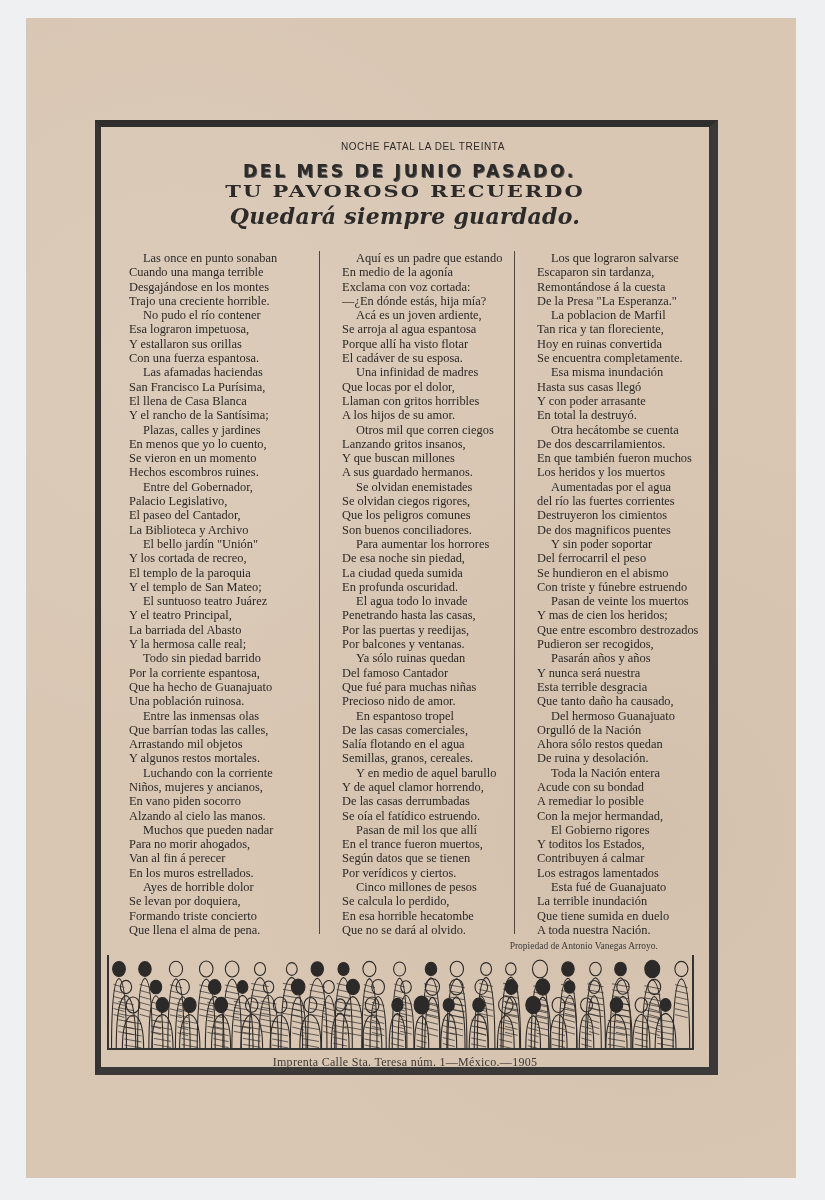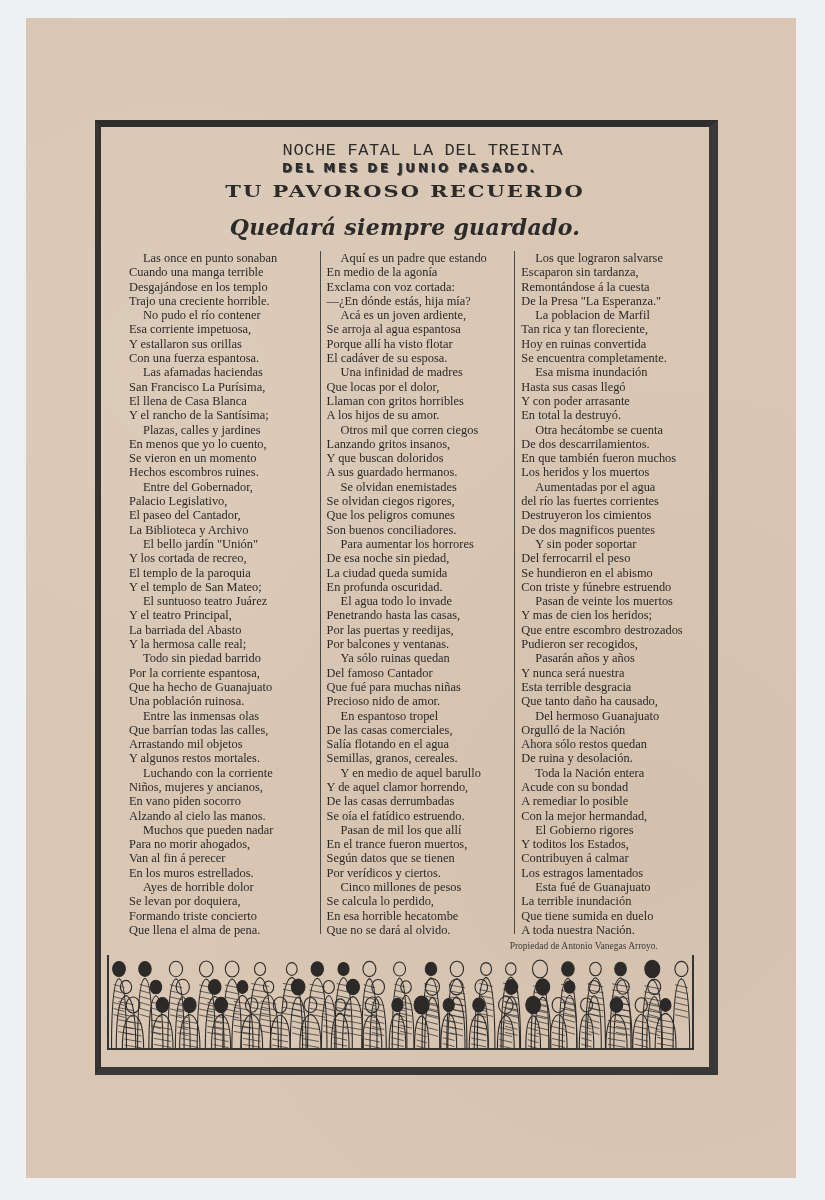--- a/index.html
+++ b/index.html
@@ -17,44 +17,44 @@
     .frame {
       position: absolute; left: 95px; top: 120px; width: 623px; height: 955px;
       box-sizing: border-box;
       border-top: 7px solid #2f2e2d;
       border-left: 6px solid #353433;
       border-right: 9px solid #3a3938;
       border-bottom: 8px solid #3a3938;
     }
     .heading { position: absolute; left: 0; right: 0; text-align: center; color: #2c2b2a; }
     .h1 {
-      top: 14px; font-family: Liberation Mono, monospace; font-size: 17px; letter-spacing: 0.6px; margin-left: 36px;
+      top: 14px; font-family: Liberation Sans, sans-serif; font-size: 10px; letter-spacing: 0.6px; margin-left: 36px;
     }
     .h2 {
-      top: 34px; font-family: "DejaVu Sans", sans-serif; font-weight: bold; font-size: 12px;
+      top: 34px; font-family: "DejaVu Sans", sans-serif; font-weight: bold; font-size: 17px;
       letter-spacing: 2.8px; text-shadow: 1px 1px 0 #555; padding-left: 9px;
     }
     .h3 {
       top: 54px; font-family: "DejaVu Serif", serif; font-weight: bold; font-size: 21px;
       letter-spacing: 2px; transform: scaleY(0.78); transform-origin: top center;
     }
     .h4 {
       top: 76px; font-family: "DejaVu Serif", serif; font-weight: bold; font-style: italic;
-      font-size: 22px; letter-spacing: 0.3px; margin-top: 11px;
+      font-size: 22px; letter-spacing: 0.3px;
     }
     .columns {
       position: absolute; top: 124px; left: 24px; right: 0; height: 683px;
       display: flex;
     }
     .col {
       width: 203px; box-sizing: border-box; padding-left: 4px;
       font-family: "Liberation Serif", serif; font-size: 12.4px; color: #2a2928;
       line-height: 14.3px;
     }
-    .col + .col { border-left: 1.5px solid #4a4846; padding-left: 6px; }
+    .col + .col { border-left: 1.5px solid #4a4846; padding-left: 22px; }
     .line { white-space: nowrap; }
     .line.indent { padding-left: 14px; }
     .credit {
       position: absolute; top: 814px; right: 51px;
       font-family: "Liberation Serif", serif; font-size: 9.5px; color: #3a3938;
     }
     .illustration {
       position: absolute; left: 6px; top: 828px; width: 587px; height: 95px;
       border-left: 2px solid #333; border-right: 2px solid #333; border-bottom: 2px solid #333;
       box-sizing: border-box; overflow: hidden;
@@ -72,24 +72,24 @@
 <div class="frame">
   <div class="heading h1">NOCHE FATAL LA DEL TREINTA</div>
   <div class="heading h2">DEL MES DE JUNIO PASADO.</div>
   <div class="heading h3">TU PAVOROSO RECUERDO</div>
   <div class="heading h4">Quedará siempre guardado.</div>
 
   <div class="columns">
     <div class="col">
         <div class="line indent">Las once en punto sonaban</div>
         <div class="line">Cuando una manga terrible</div>
-        <div class="line">Desgajándose en los templo</div>
+        <div class="line">Desgajándose en los montes</div>
         <div class="line">Trajo una creciente horrible.</div>
         <div class="line indent">No pudo el río contener</div>
-        <div class="line">Esa corriente impetuosa,</div>
+        <div class="line">Esa lograron impetuosa,</div>
         <div class="line">Y estallaron sus orillas</div>
         <div class="line">Con una fuerza espantosa.</div>
         <div class="line indent">Las afamadas haciendas</div>
         <div class="line">San Francisco La Purísima,</div>
         <div class="line">El llena de Casa Blanca</div>
         <div class="line">Y el rancho de la Santísima;</div>
         <div class="line indent">Plazas, calles y jardines</div>
         <div class="line">En menos que yo lo cuento,</div>
         <div class="line">Se vieron en un momento</div>
         <div class="line">Hechos escombros ruines.</div>
@@ -134,21 +134,21 @@
         <div class="line indent">Acá es un joven ardiente,</div>
         <div class="line">Se arroja al agua espantosa</div>
         <div class="line">Porque allí ha visto flotar</div>
         <div class="line">El cadáver de su esposa.</div>
         <div class="line indent">Una infinidad de madres</div>
         <div class="line">Que locas por el dolor,</div>
         <div class="line">Llaman con gritos horribles</div>
         <div class="line">A los hijos de su amor.</div>
         <div class="line indent">Otros mil que corren ciegos</div>
         <div class="line">Lanzando gritos insanos,</div>
-        <div class="line">Y que buscan doloridos</div>
+        <div class="line">Y que buscan millones</div>
         <div class="line">A sus guardado hermanos.</div>
         <div class="line indent">Se olvidan enemistades</div>
         <div class="line">Se olvidan ciegos rigores,</div>
         <div class="line">Que los peligros comunes</div>
         <div class="line">Son buenos conciliadores.</div>
         <div class="line indent">Para aumentar los horrores</div>
         <div class="line">De esa noche sin piedad,</div>
         <div class="line">La ciudad queda sumida</div>
         <div class="line">En profunda oscuridad.</div>
         <div class="line indent">El agua todo lo invade</div>
@@ -721,13 +721,14 @@
             <line x1="548.1603566529493" y1="70.38173868312757" x2="564.9689300411524" y2="73.38173868312757" stroke-width="0.7"></line>
             <line x1="548.1603566529493" y1="76.38173868312757" x2="564.9689300411524" y2="79.38173868312757" stroke-width="0.7"></line>
             <line x1="548.1603566529493" y1="82.38173868312757" x2="564.9689300411524" y2="85.38173868312757" stroke-width="0.7"></line>
             <line x1="548.1603566529493" y1="88.38173868312757" x2="564.9689300411524" y2="91.38173868312757" stroke-width="0.7"></line>
             <line x1="548.1603566529493" y1="94.38173868312757" x2="564.9689300411524" y2="97.38173868312757" stroke-width="0.7"></line>
           </g>
       </g>
     </svg>
   </div>
 
+  <div class="imprint">Imprenta Calle Sta. Teresa núm. 1—México.—1905</div>
 </div>
 
 </body></html>

